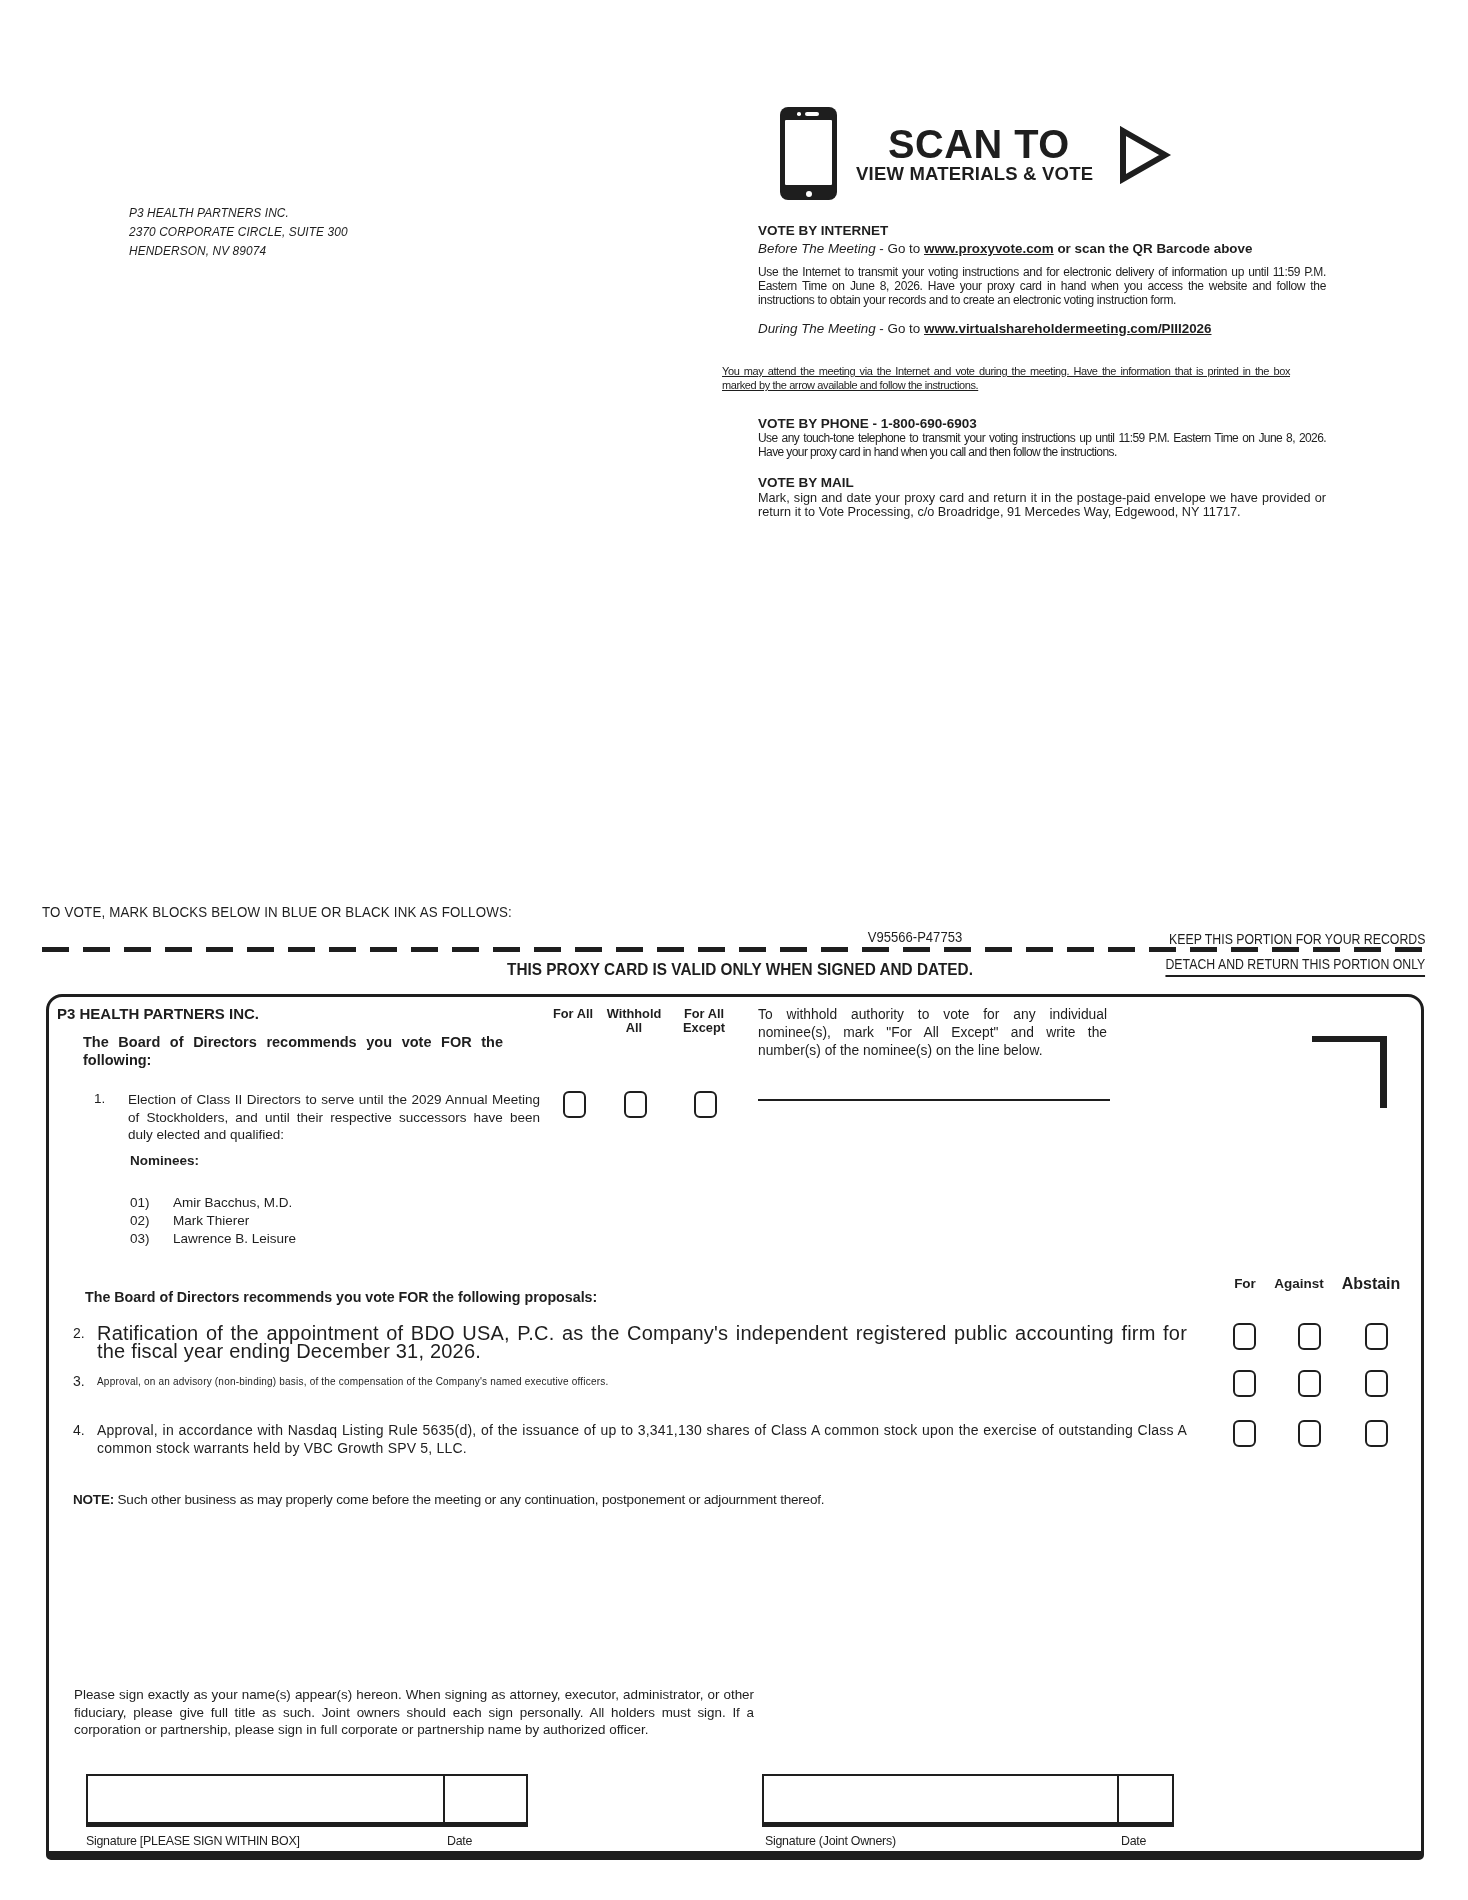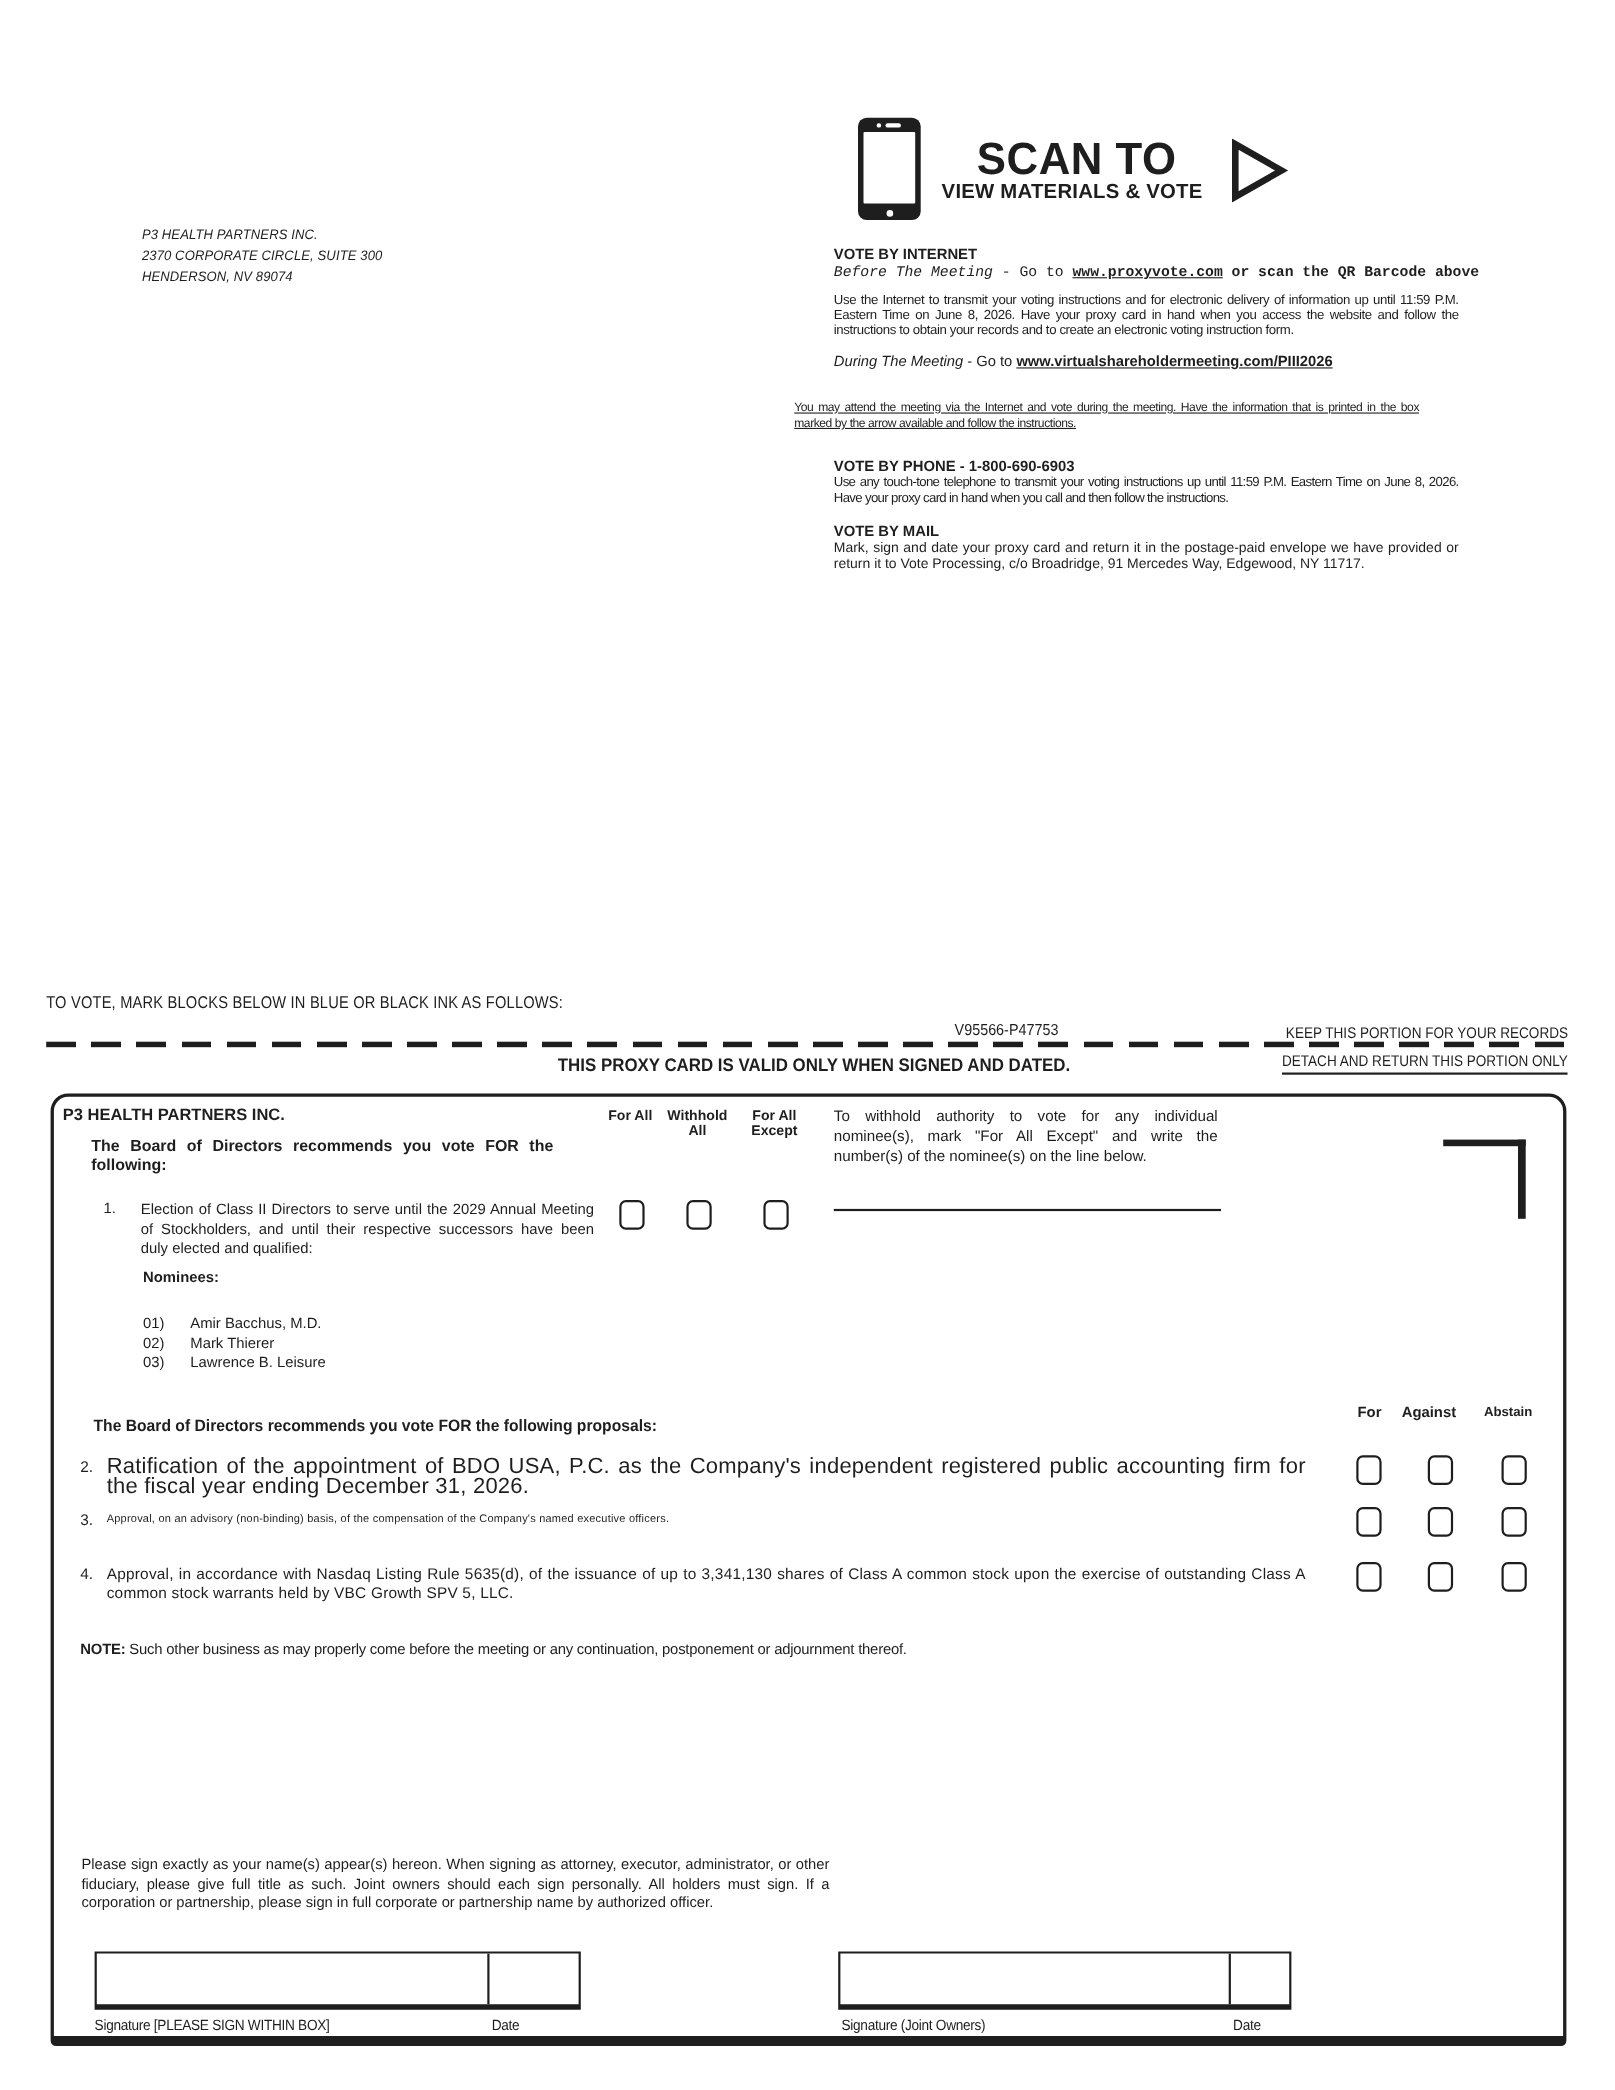--- a/index.html
+++ b/index.html
@@ -47,21 +47,21 @@
   <div class="speaker"></div>
   <div class="home"></div>
 </div>
 <div class="abs b" style="left:888px;top:121px;font-size:41px;letter-spacing:.5px;transform:scaleX(.97);transform-origin:left top;white-space:nowrap;">SCAN TO</div>
 <div class="abs b" style="left:856px;top:163px;font-size:18.5px;letter-spacing:.2px;white-space:nowrap;">VIEW MATERIALS &amp; VOTE</div>
 <svg class="abs" style="left:1118px;top:126px;" width="54" height="58" viewBox="0 0 54 58">
   <polygon points="5,5 47,29 5,53" fill="#ffffff" stroke="#1e1e1e" stroke-width="6" stroke-linejoin="miter"></polygon>
 </svg>
 
 <div class="abs b" style="left:758px;top:223px;width:568px;font-size:13.5px;">VOTE BY INTERNET</div>
-<div class="abs" style="left:758px;top:241px;width:568px;font-size:13.4px;white-space:nowrap;font-family:Liberation Mono, monospace;">
+<div class="abs" style="left:758px;top:241px;width:568px;font-size:13.4px;white-space:nowrap;">
   <span class="i">Before The Meeting</span><span> - Go to </span><span class="b ul">www.proxyvote.com</span><span class="b"> or scan the QR Barcode above</span>
 </div>
 <div class="abs j cond" style="left:758px;top:266px;width:568px;font-size:12px;line-height:13.9px;">Use the Internet to transmit your voting instructions and for electronic delivery of information up until 11:59 P.M. Eastern Time on June 8, 2026. Have your proxy card in hand when you access the website and follow the instructions to obtain your records and to create an electronic voting instruction form.</div>
 <div class="abs" style="left:758px;top:321px;width:568px;font-size:13.4px;white-space:nowrap;">
   <span class="i">During The Meeting</span><span> - Go to </span><span class="b ul">www.virtualshareholdermeeting.com/PIII2026</span>
 </div>
 <div class="abs j" style="left:722px;top:364px;width:568px;font-size:11px;line-height:14px;letter-spacing:-.4px;text-decoration:underline;">You may attend the meeting via the Internet and vote during the meeting. Have the information that is printed in the box marked by the arrow available and follow the instructions.</div>
 <div class="abs b" style="left:758px;top:416px;width:568px;font-size:13.5px;">VOTE BY PHONE - 1-800-690-6903</div>
 <div class="abs j" style="left:758px;top:432px;width:568px;font-size:12px;line-height:13.6px;letter-spacing:-.6px;">Use any touch-tone telephone to transmit your voting instructions up until 11:59 P.M. Eastern Time on June 8, 2026. Have your proxy card in hand when you call and then follow the instructions.</div>
 <div class="abs b" style="left:758px;top:475px;width:568px;font-size:13.5px;">VOTE BY MAIL</div>
@@ -108,21 +108,21 @@
   <div class="abs" style="left:124px;top:216px;font-size:13.5px;">Mark Thierer</div>
   <div class="abs" style="left:81px;top:234px;font-size:13.5px;">
     <span>03)</span>
   </div>
   <div class="abs" style="left:124px;top:234px;font-size:13.5px;">Lawrence B. Leisure</div>
 
   <div class="abs b" style="left:36px;top:291px;font-size:15px;transform:scaleX(.95);transform-origin:left top;white-space:nowrap;">The Board of Directors recommends you vote FOR the following proposals:</div>
 
   <div class="abs colhead" style="left:1176px;top:280px;width:40px;font-size:13.5px;">For</div>
   <div class="abs colhead" style="left:1221px;top:280px;width:58px;font-size:13.5px;">Against</div>
-  <div class="abs colhead" style="left:1290px;top:280px;width:64px;font-size:12px;">Abstain</div>
+  <div class="abs colhead" style="left:1290px;top:280px;width:64px;font-size:16px;">Abstain</div>
 
   <div class="abs" style="left:24px;top:328px;font-size:14px;">2.</div>
   <div class="abs j" style="left:48px;top:328px;width:1090px;font-size:20px;line-height:17.5px;letter-spacing:.2px;">Ratification of the appointment of BDO USA, P.C. as the Company's independent registered public accounting firm for the fiscal year ending December 31, 2026.</div>
   <div class="cb" style="left:1184px;top:326px;"></div>
   <div class="cb" style="left:1249px;top:326px;"></div>
   <div class="cb" style="left:1316px;top:326px;"></div>
 
   <div class="abs" style="left:24px;top:376px;font-size:14px;">3.</div>
   <div class="abs" style="left:48px;top:376px;width:1090px;font-size:10px;line-height:17.5px;letter-spacing:.2px;">Approval, on an advisory (non-binding) basis, of the compensation of the Company's named executive officers.</div>
   <div class="cb" style="left:1184px;top:373px;"></div>

